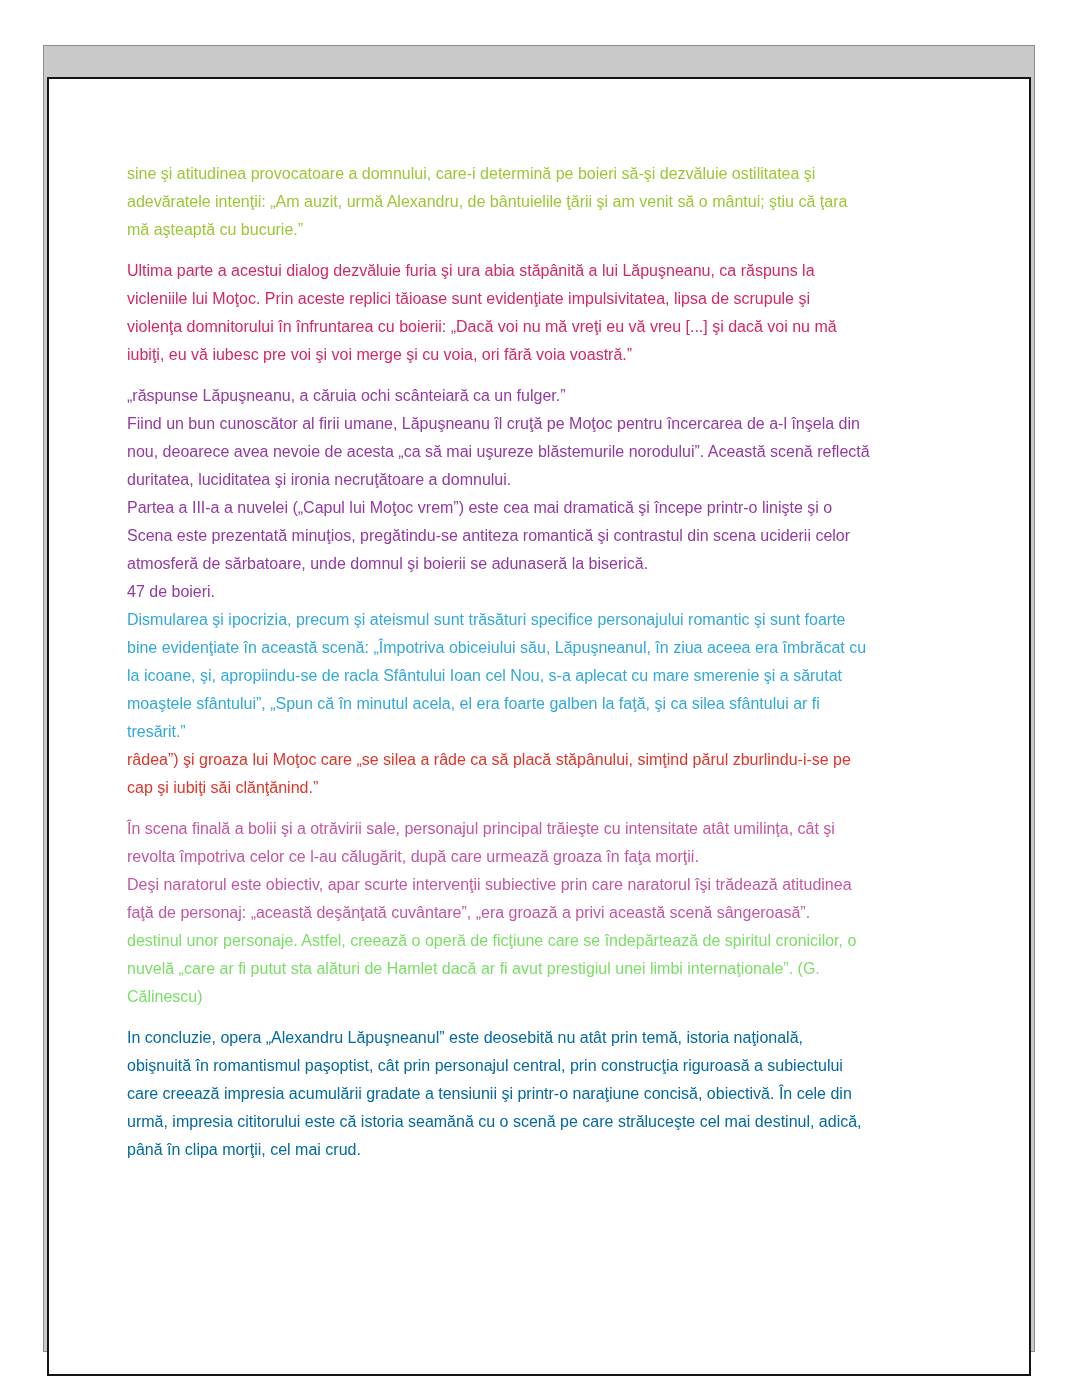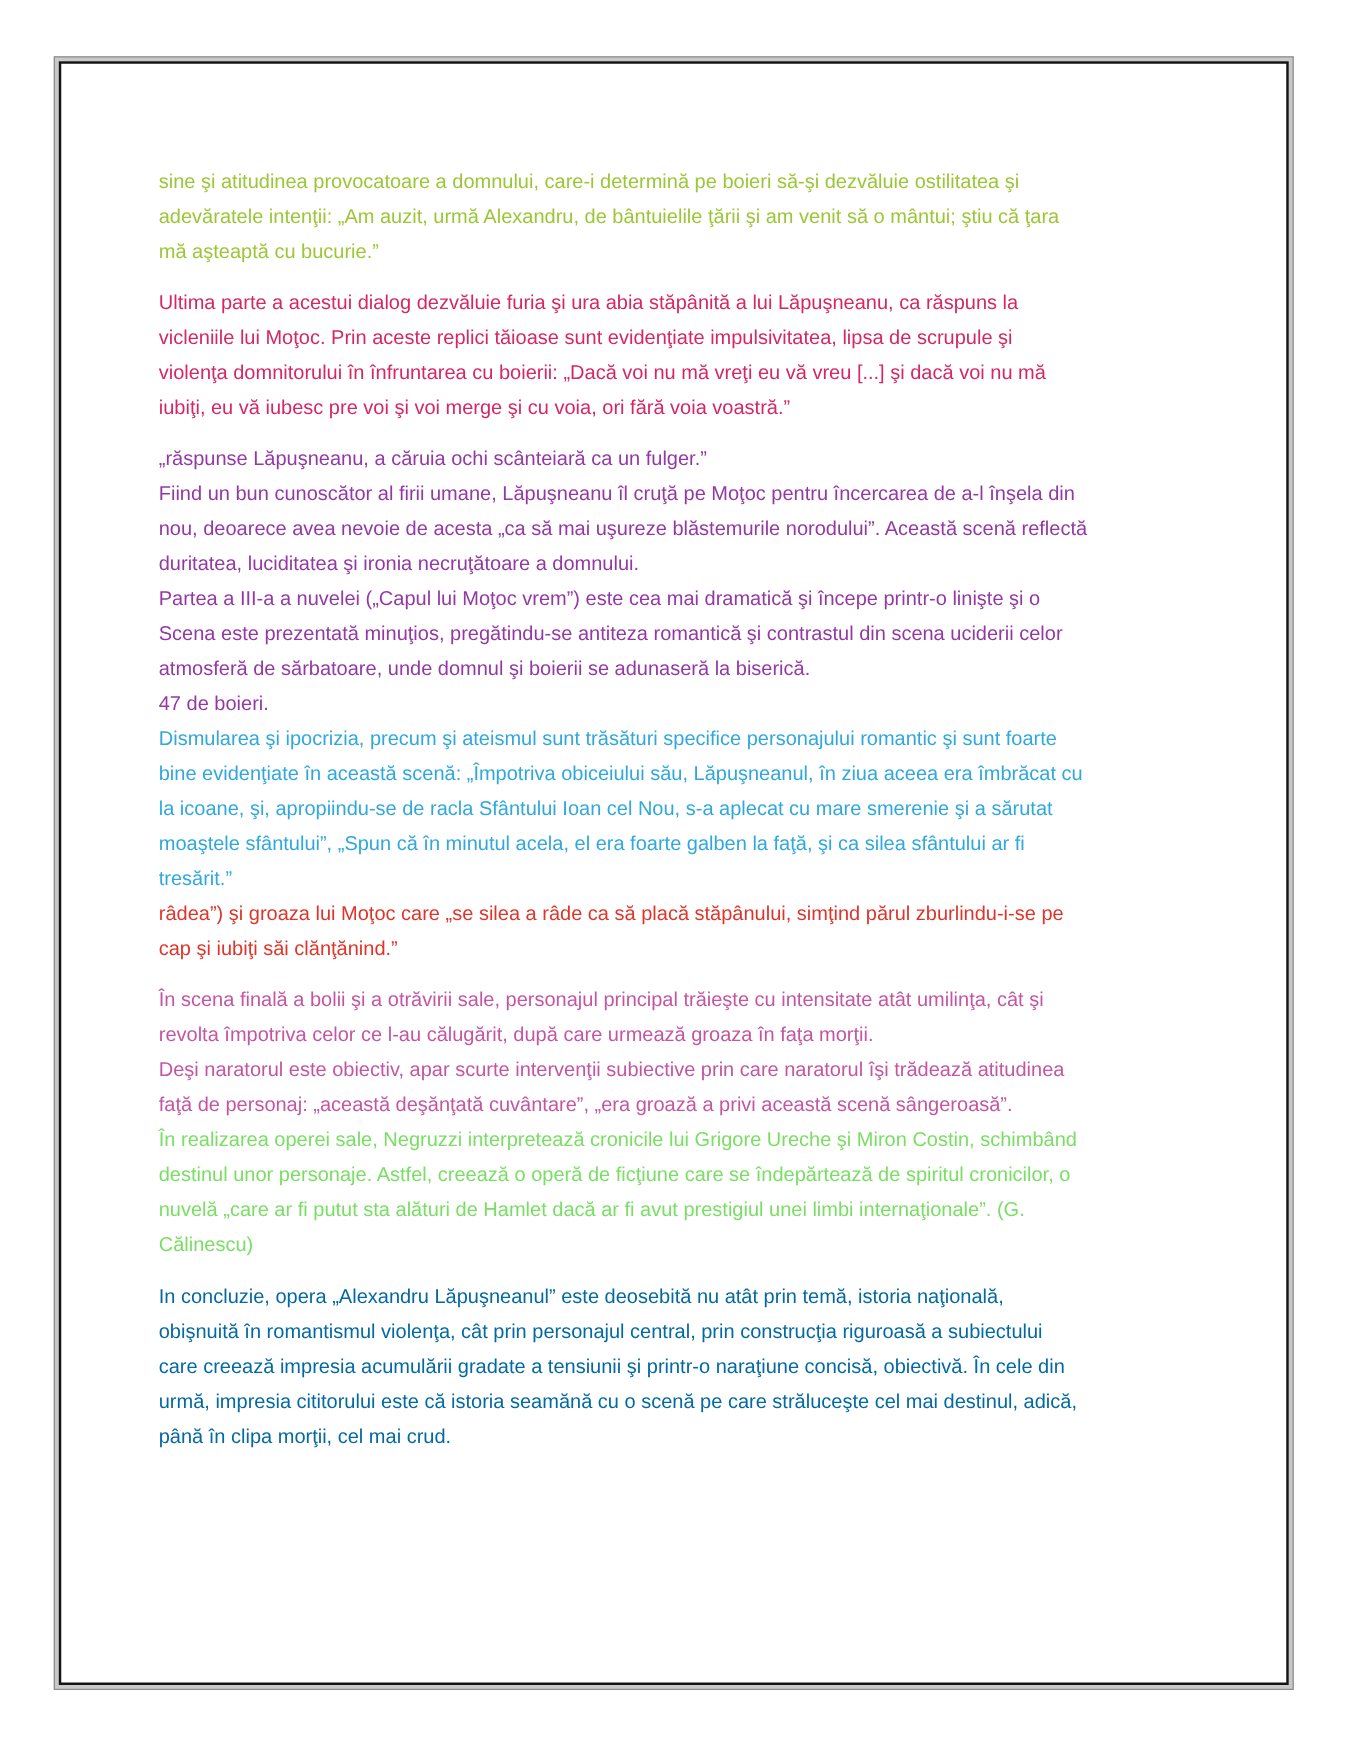--- a/index.html
+++ b/index.html
@@ -18,20 +18,21 @@
     border:1px solid #8d8d8d;
     background:#c9c9c9;
     padding:3px;
   }
   .frame-inner{
     width:100%;height:100%;
     box-sizing:border-box;
     border:2px solid #141414;
     background:#ffffff;
     overflow:hidden;
+    margin-top:28px;
   }
   .doc-body{
     padding:81px 0 0 78px;
     width:810px;
     font-size:16px;
     line-height:28px;
     font-weight:400;
   }
   .para{margin:0;}
   .para.gap{margin-top:13px;}
@@ -76,28 +77,27 @@
             <div class="line">râdea”) şi groaza lui Moţoc care „se silea a râde ca să placă stăpânului, simţind părul zburlindu-i-se pe</div>
             <div class="line">cap şi iubiţi săi clănţănind.”</div>
           </div>
           <div class="para gap" style="color: rgb(195, 86, 163);">
             <div class="line">În scena finală a bolii şi a otrăvirii sale, personajul principal trăieşte cu intensitate atât umilinţa, cât şi</div>
             <div class="line">revolta împotriva celor ce l-au călugărit, după care urmează groaza în faţa morţii.</div>
             <div class="line">Deşi naratorul este obiectiv, apar scurte intervenţii subiective prin care naratorul îşi trădează atitudinea</div>
             <div class="line">faţă de personaj: „această deşănţată cuvântare”, „era groază a privi această scenă sângeroasă”.</div>
           </div>
           <div class="para" style="color: rgb(121, 222, 100);">
-            <div class="line">În realizarea operei sale, Negruzzi interpretează cronicile lui Grigore Ureche şi Miron Costin, schimbând</div>
             <div class="line">destinul unor personaje. Astfel, creează o operă de ficţiune care se îndepărtează de spiritul cronicilor, o</div>
             <div class="line">nuvelă „care ar fi putut sta alături de Hamlet dacă ar fi avut prestigiul unei limbi internaţionale”. (G.</div>
             <div class="line">Călinescu)</div>
           </div>
           <div class="para gap" style="color: #0369a1;">
             <div class="line">In concluzie, opera „Alexandru Lăpuşneanul” este deosebită nu atât prin temă, istoria naţională,</div>
-            <div class="line">obişnuită în romantismul violenţa, cât prin personajul central, prin construcţia riguroasă a subiectului</div>
+            <div class="line">obişnuită în romantismul paşoptist, cât prin personajul central, prin construcţia riguroasă a subiectului</div>
             <div class="line">care creează impresia acumulării gradate a tensiunii şi printr-o naraţiune concisă, obiectivă. În cele din</div>
             <div class="line">urmă, impresia cititorului este că istoria seamănă cu o scenă pe care străluceşte cel mai destinul, adică,</div>
             <div class="line">până în clipa morţii, cel mai crud.</div>
           </div>
         </div>
     </div>
   </div>
 </div>
 
 </body></html>

